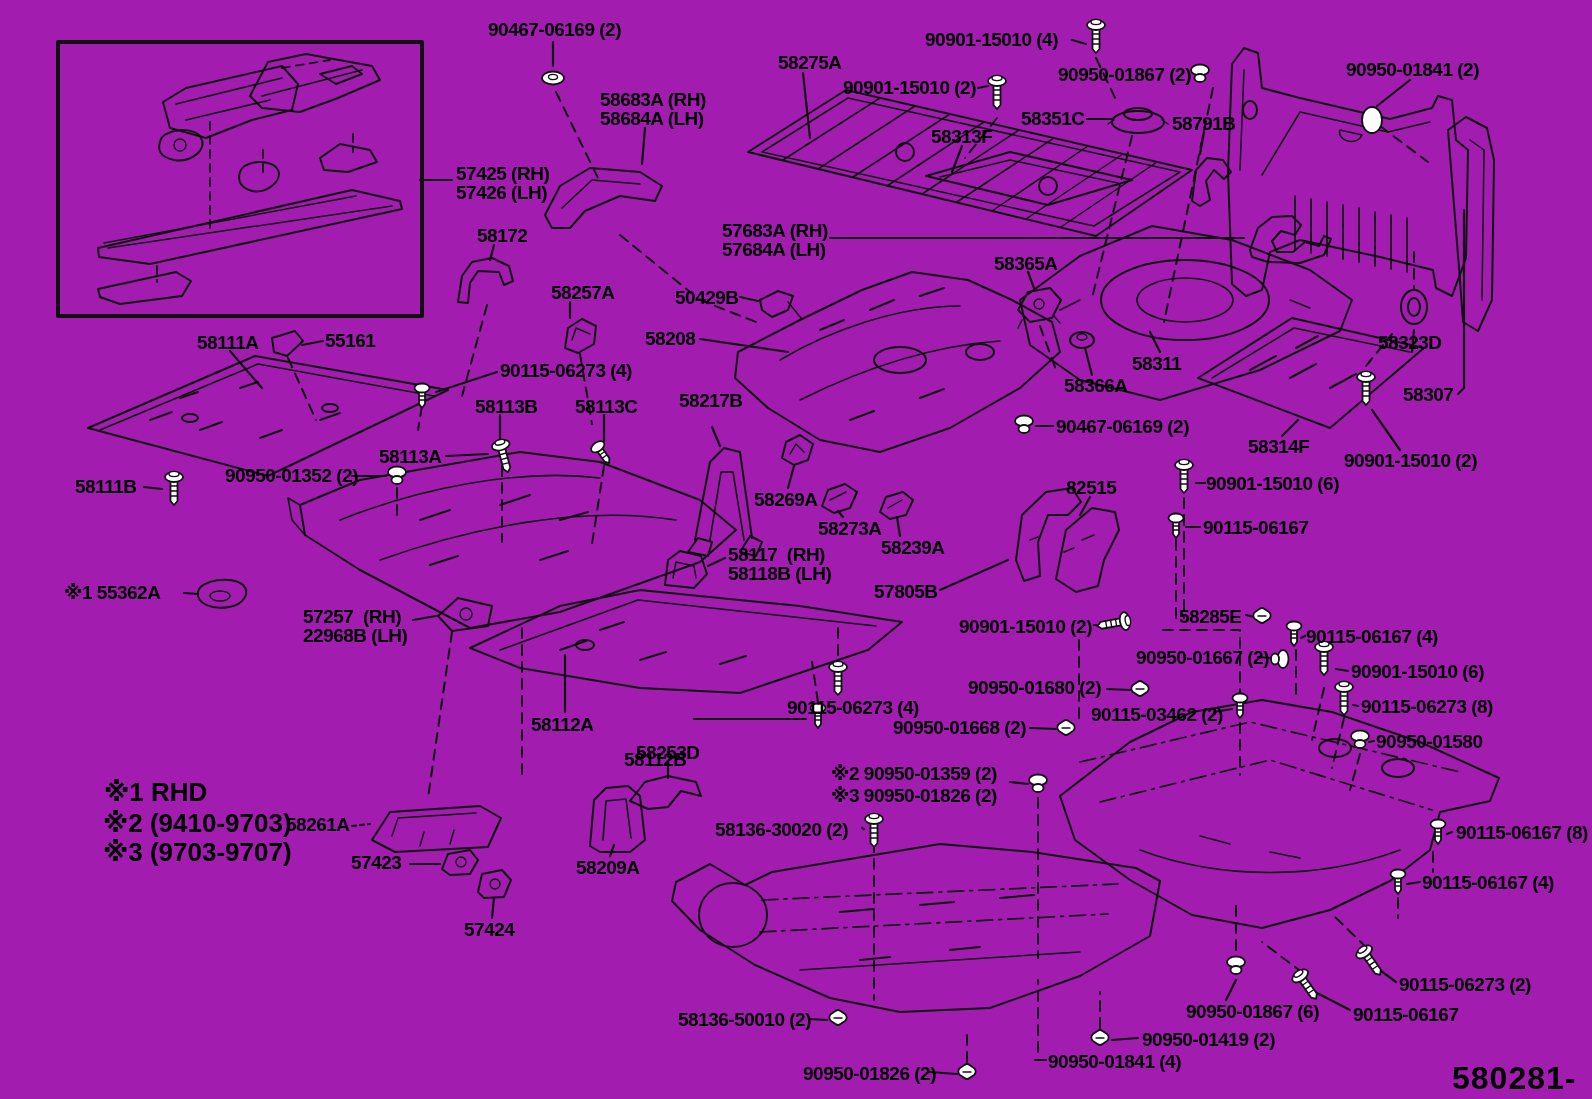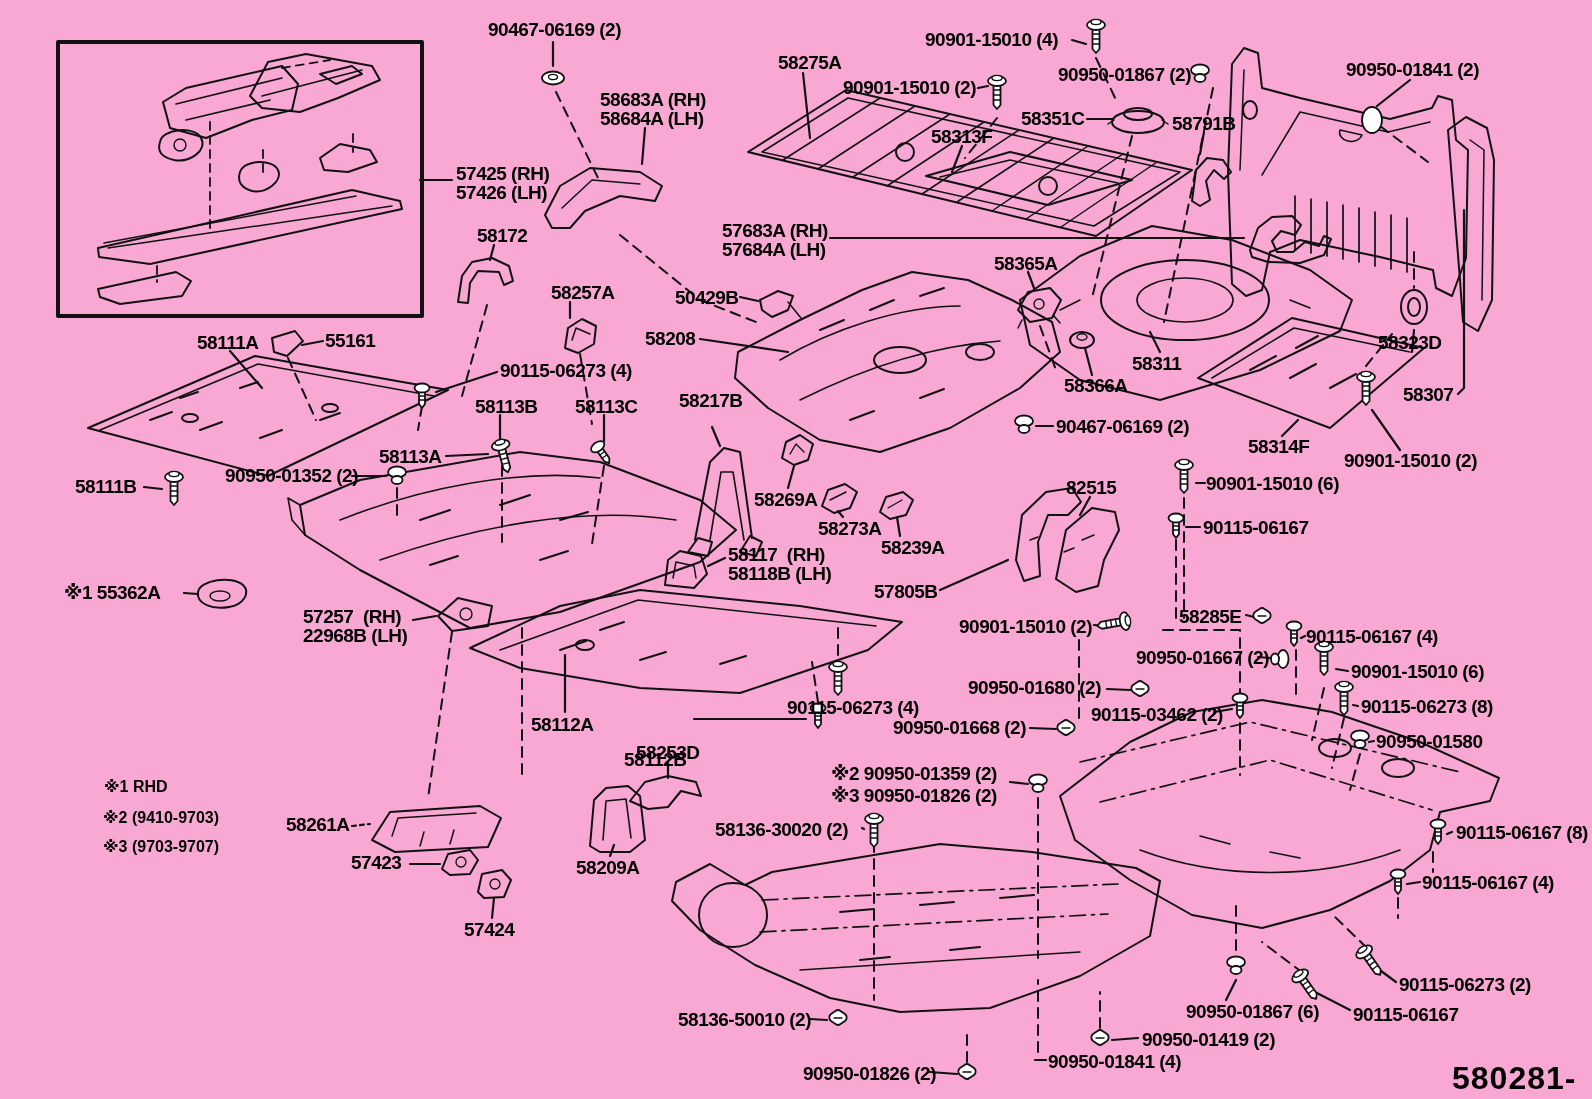--- a/index.html
+++ b/index.html
@@ -1,21 +1,21 @@
 <!DOCTYPE html>
 <html><head>
 <meta charset="utf-8">
 <style>
   html,body{margin:0;padding:0;background:#fff;}
-  #stage{position:relative;width:1592px;height:1099px;background:#f9a8d4;overflow:hidden;
+  #stage{position:relative;width:1592px;height:1099px;background:#a21caf;overflow:hidden;
          font-family:"Liberation Sans","DejaVu Sans",sans-serif;}
   #art{position:absolute;left:0;top:0;}
   .lbl{position:absolute;font-size:19px;font-weight:bold;line-height:19px;color:#000;
        white-space:pre;letter-spacing:-0.5px;}
-  .legend{position:absolute;font-size:16px;font-weight:bold;color:#000;white-space:pre;}
+  .legend{position:absolute;font-size:26px;font-weight:bold;color:#000;white-space:pre;}
   .fig{position:absolute;font-size:32px;font-weight:bold;color:#000;letter-spacing:1px;}
 </style>
 </head>
 <body>
 
 <div id="stage">
 
 <svg id="art" width="1592" height="1099" viewBox="0 0 1592 1099" stroke="#111" fill="none" stroke-width="2" stroke-linejoin="round" stroke-linecap="round">
   <defs>
     <g id="sym-bolt">

